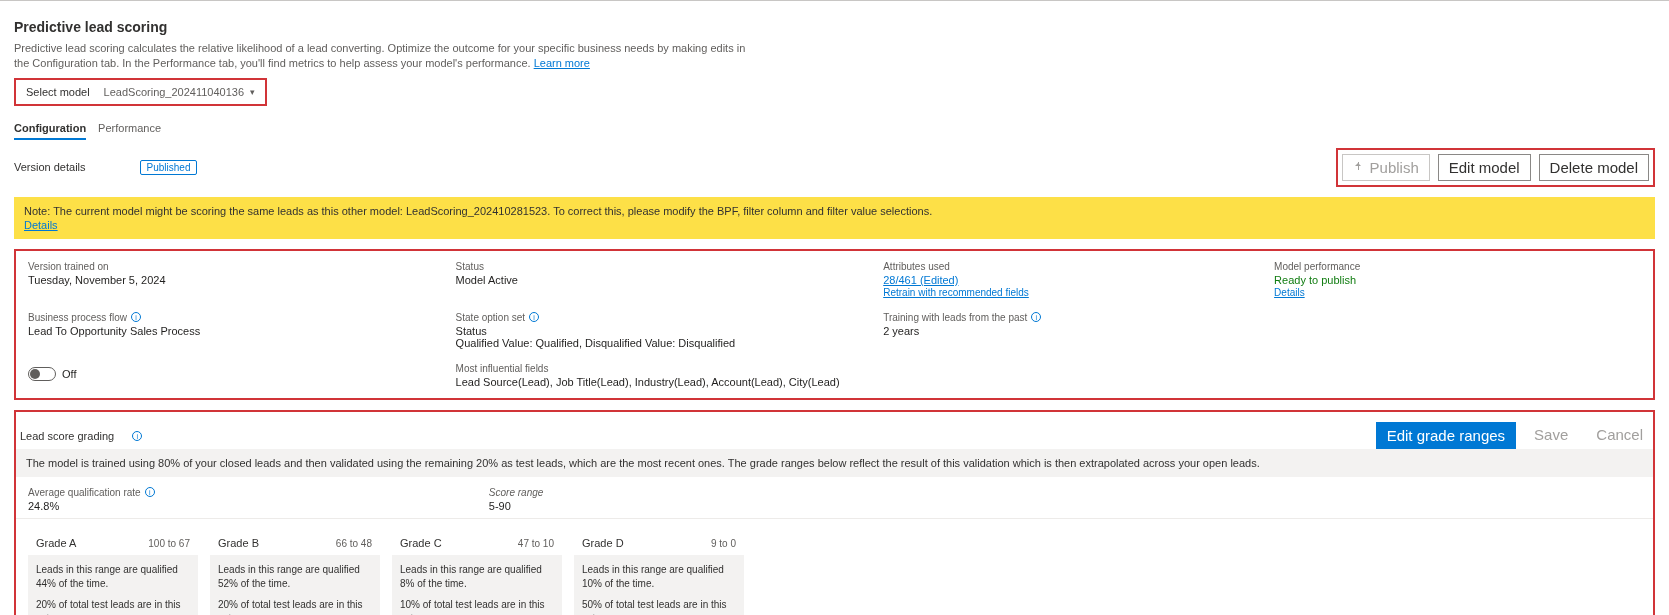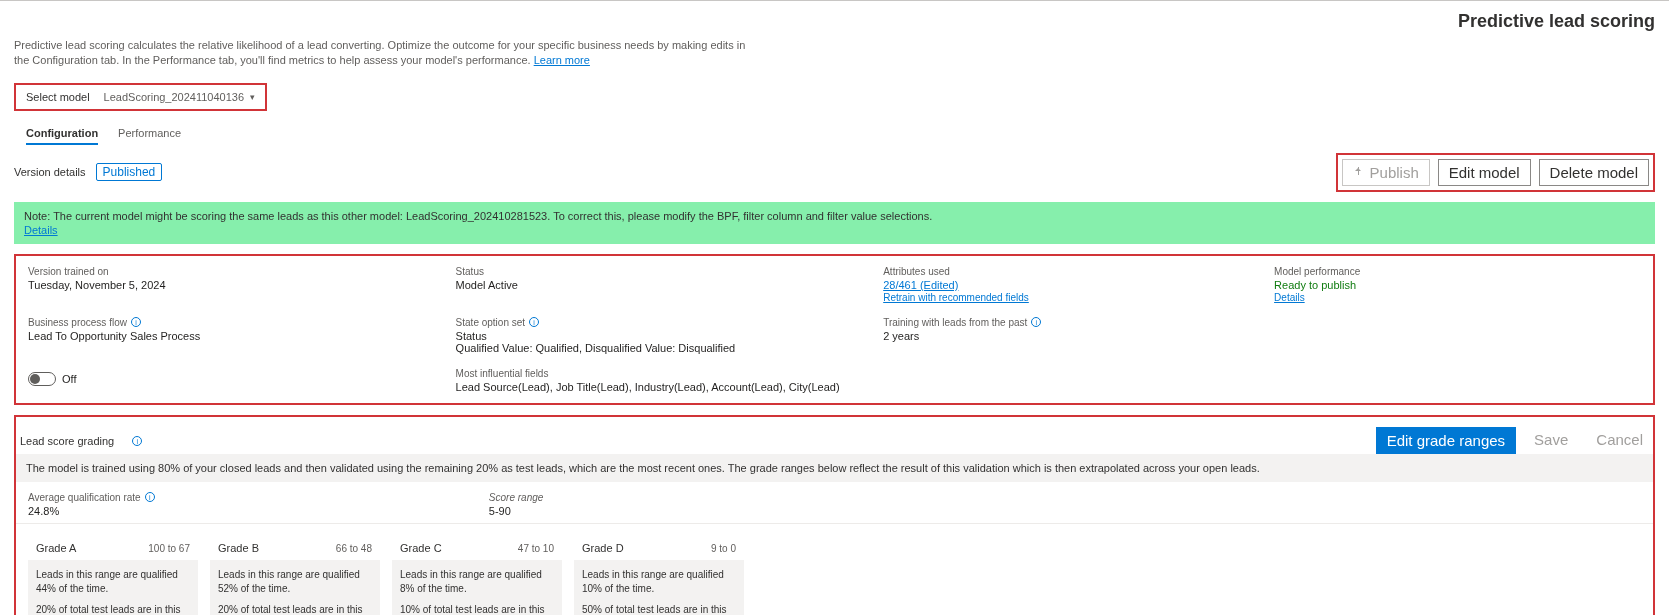--- a/index.html
+++ b/index.html
@@ -5,55 +5,55 @@
   * { box-sizing: border-box; }
   body {
     margin: 0;
     font-family: "Segoe UI", -apple-system, BlinkMacSystemFont, sans-serif;
     font-size: 11px;
     color: #323130;
     background: #fff;
     border-top: 1px solid #c8c6c4;
   }
   .page { padding: 10px 14px; }
-  .page-title { font-size: 18px; font-weight: 600; margin: 0 0 6px 0; text-align: right; }
+  .page-title { font-size: 14px; font-weight: 600; margin: 8px 0 6px 0; }
   .page-desc { color: #605e5c; line-height: 1.4; max-width: 740px; }
   .link { color: #0078d4; text-decoration: underline; cursor: pointer; }
 
   .hl { border: 2px solid #d13438; }
 
   .model-select {
     display: inline-flex;
     align-items: center;
     gap: 14px;
     padding: 6px 10px;
-    margin-top: 14px;
+    margin-top: 6px;
   }
   .model-select-label { font-size: 11px; }
   .model-select-val {
     color: #605e5c;
     display: inline-flex; align-items: center; gap: 6px;
     cursor: pointer;
   }
   .chev { font-size: 9px; }
 
-  .tabs { display: flex; gap: 20px; margin: 12px 0 6px 12px; border-bottom: 0; }
+  .tabs { display: flex; gap: 12px; margin: 12px 0 6px 0; border-bottom: 0; }
   .tab { padding: 4px 0; cursor: pointer; color: #605e5c; }
   .tab.active { color: #323130; border-bottom: 2px solid #0078d4; font-weight: 600; }
 
   .version-row { display:flex; align-items:center; justify-content:space-between; margin: 8px 0 10px 0; }
   .version-left { display:flex; align-items:center; gap:10px; }
-  .badge { border:1px solid #0078d4; color:#0078d4; font-size:12px; padding:1px 6px; border-radius:2px; }
+  .badge { border:1px solid #0078d4; color:#0078d4; font-size:10px; padding:1px 6px; border-radius:2px;margin-left:44px; }
   .btn-row { display:flex; gap:8px; padding:4px; }
   .btn { border:1px solid #8a8886; background:#fff; padding:4px 10px; cursor:pointer; font-size:15px; }
   .btn.disabled { color:#a19f9d; border-color:#c8c6c4; cursor:default; display:flex; align-items:center; gap:6px; }
   .btn.primary { background:#0078d4; color:#fff; border-color:#0078d4; }
 
   .alert {
-    background:#86efac; padding:8px 10px; margin-bottom:10px;
+    background:#fde047; padding:8px 10px; margin-bottom:10px;
   }
   .alert .link { color:#0078d4; }
   .alert-row2 { margin-top:2px; }
 
   .details-grid {
     padding:10px 12px;
     display:grid;
     grid-template-columns: 1.1fr 1.1fr 1fr 1fr;
     column-gap: 24px;
     row-gap: 14px;

